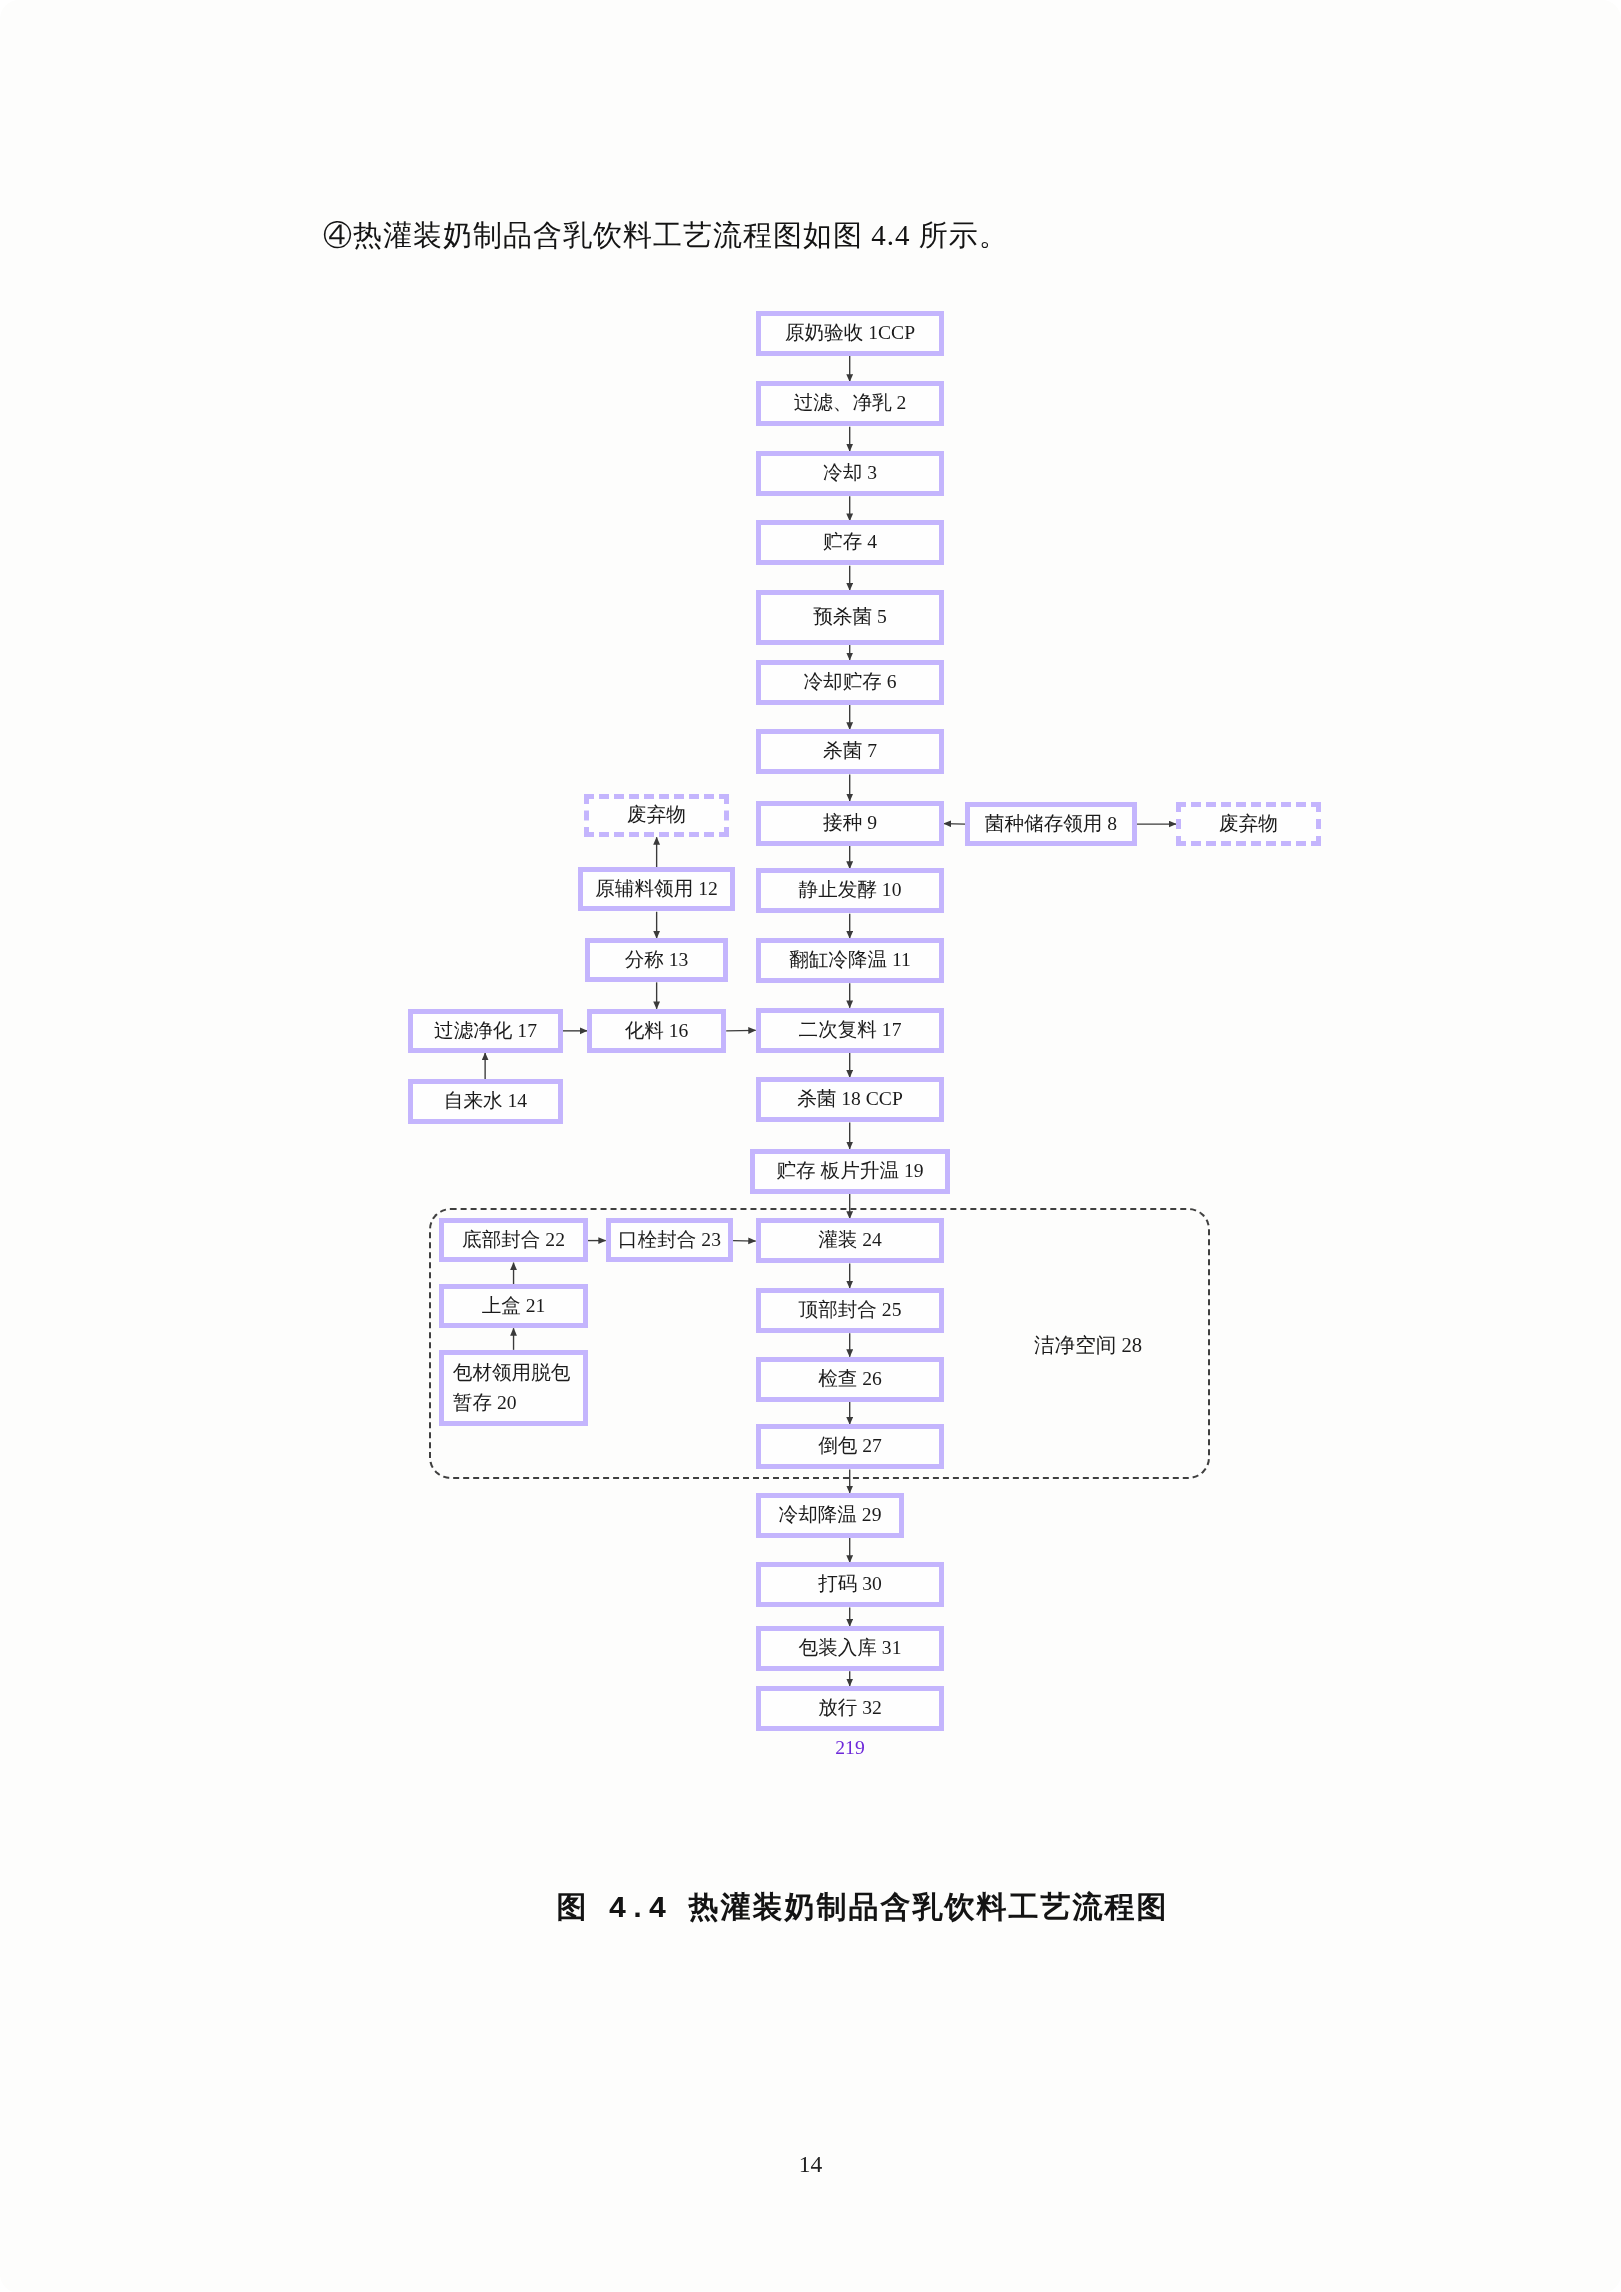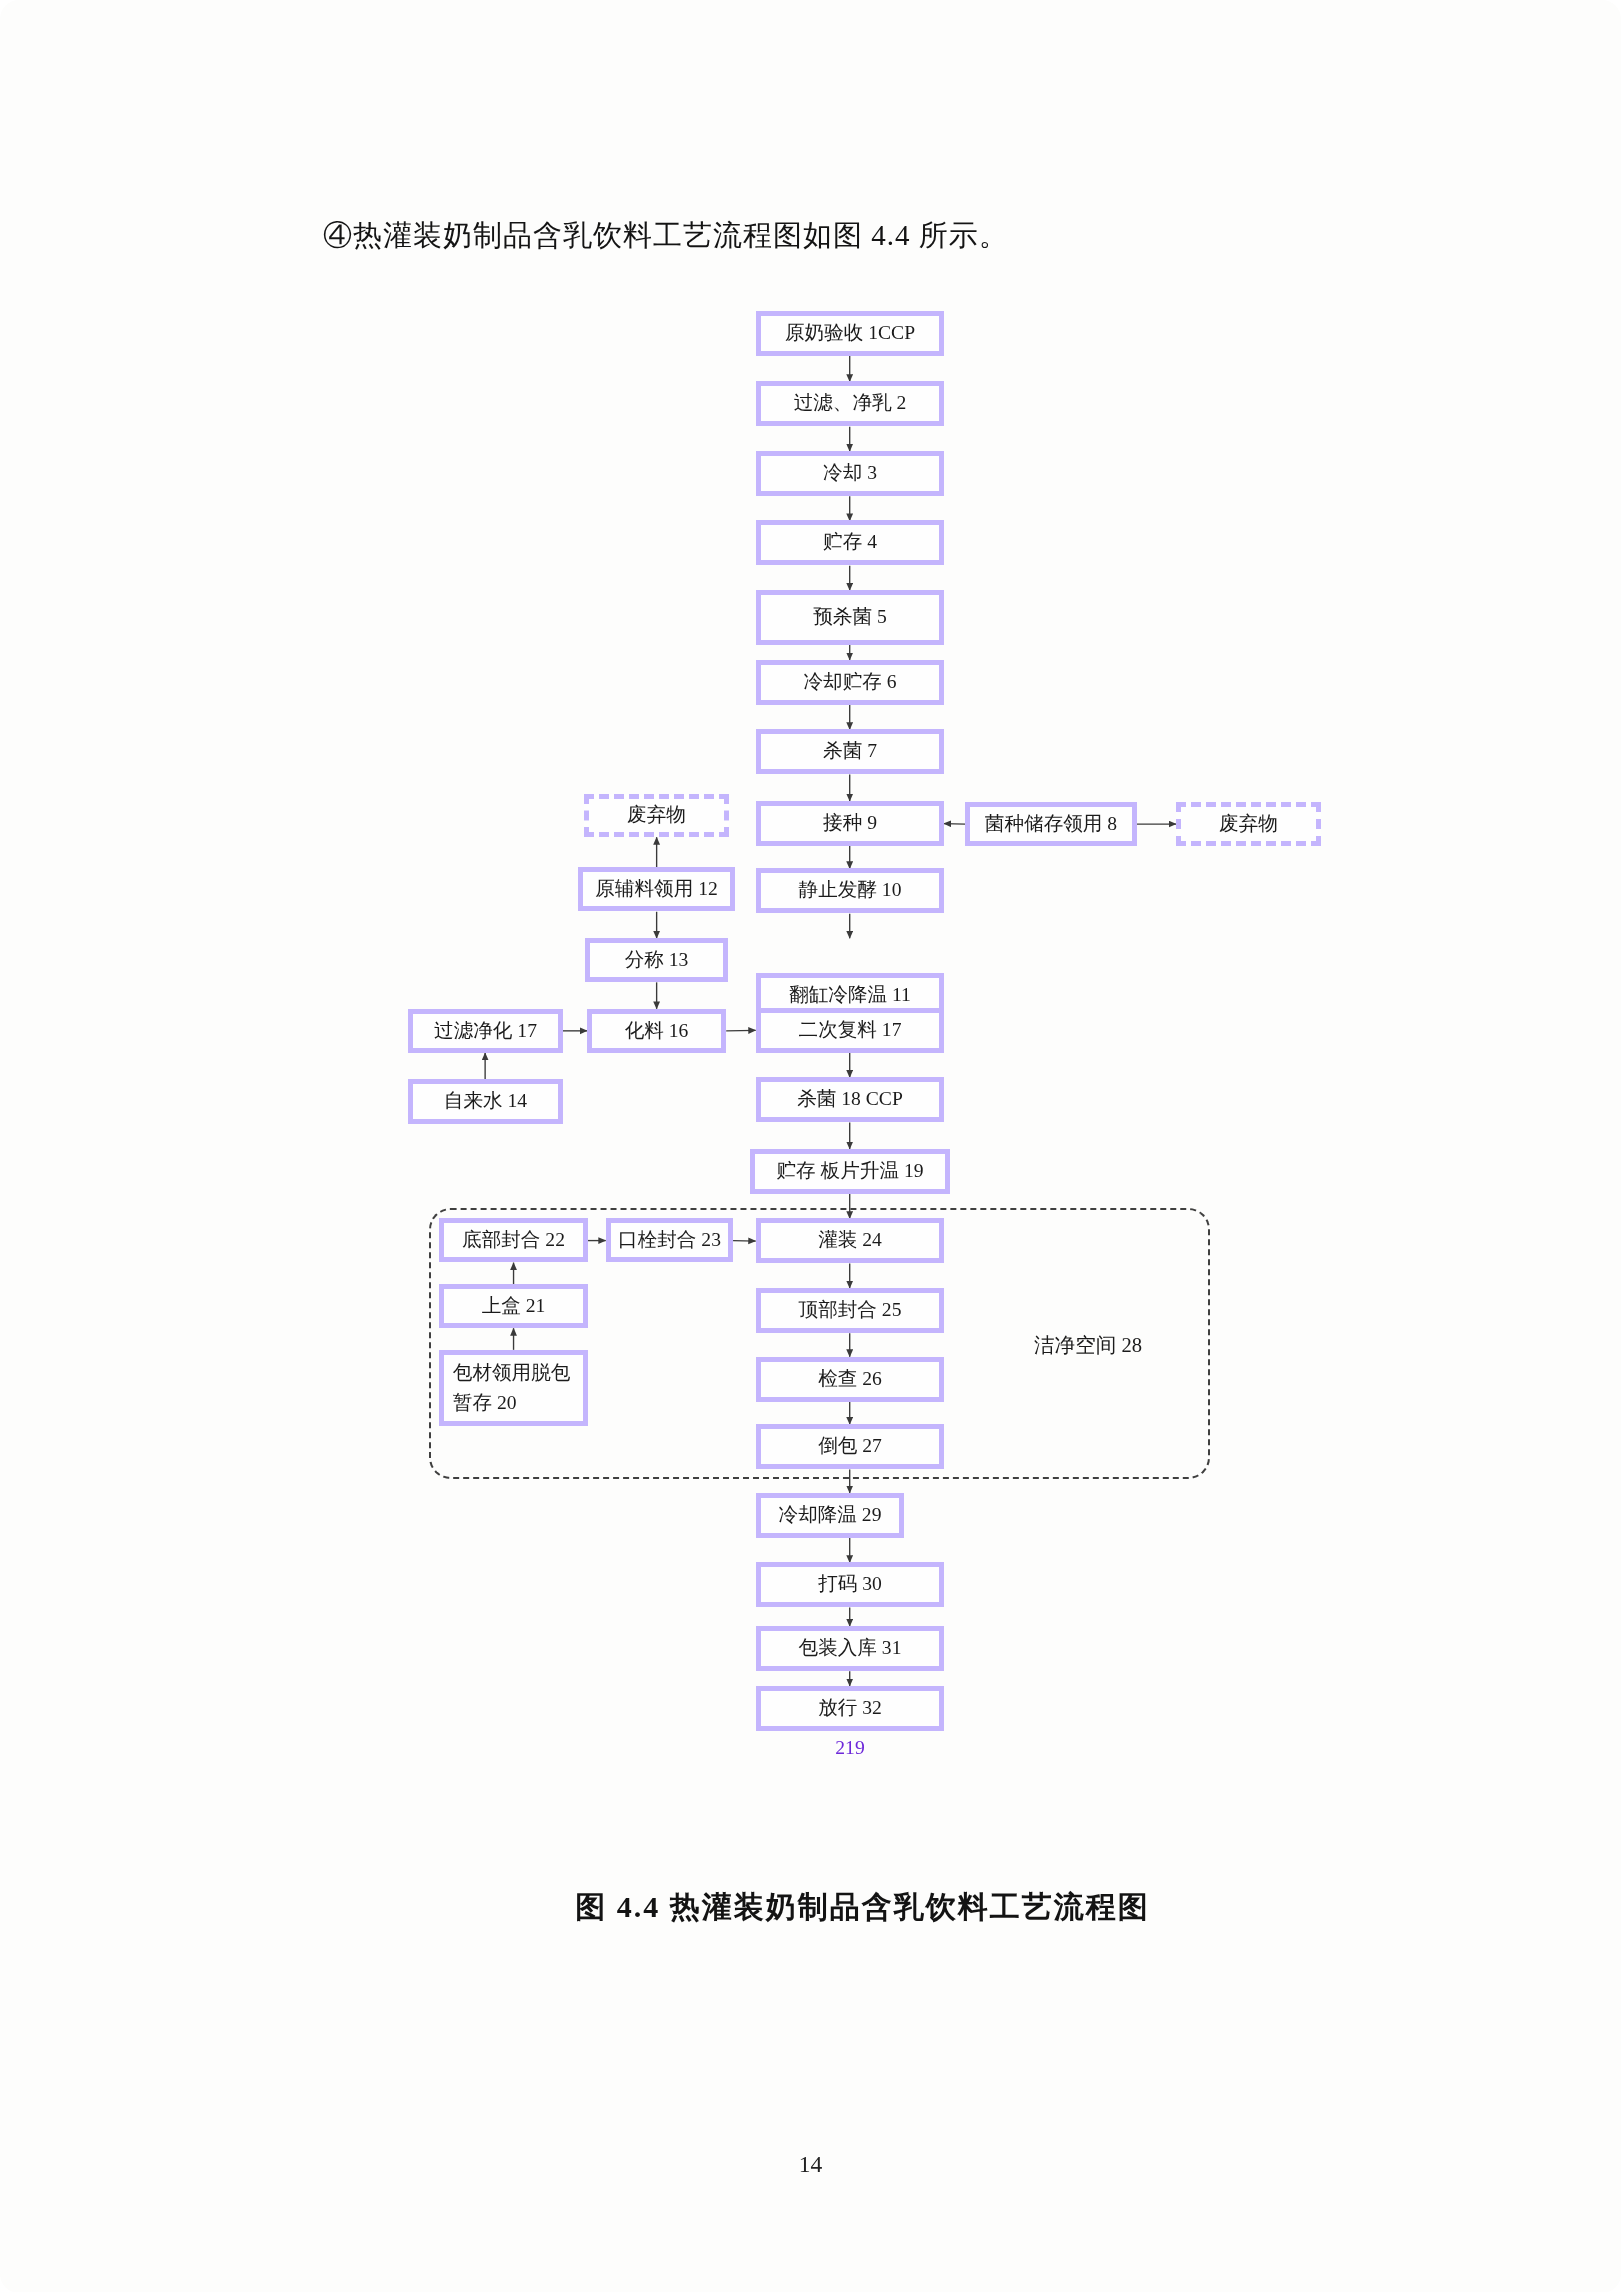--- a/index.html
+++ b/index.html
@@ -43,21 +43,21 @@
     font-size:20.6px; color:#1b1b1b;
   }
   .conn { stroke:#3a3a3a; stroke-width:1.4; }
   .footnote-219 {
     position:absolute; left:756px; top:1737px; width:188px;
     text-align:center; font-size:19.6px; color:#6d28d9;
   }
   .caption {
     position:absolute; left:490px; top:1887px; width:745px;
     text-align:center; font-size:30px; font-weight:600;
-    letter-spacing:2px; color:#131313;
+    letter-spacing:2px; color:#131313;font-family:Liberation Mono, monospace;
   }
   .page-number {
     position:absolute; left:0; top:2151px; width:100%;
     text-align:center; font-size:23.5px; color:#222;
   }
 </style>
 </head>
 <body>
 
 <div class="page">
@@ -109,21 +109,21 @@
 
   <div class="box" style="left:756px;top:311px;width:188px;height:45px">原奶验收 1CCP</div>
   <div class="box" style="left:756px;top:381px;width:188px;height:45px">过滤、净乳 2</div>
   <div class="box" style="left:756px;top:451px;width:188px;height:45px">冷却 3</div>
   <div class="box" style="left:756px;top:520px;width:188px;height:45px">贮存 4</div>
   <div class="box" style="left:756px;top:590px;width:188px;height:55px">预杀菌 5</div>
   <div class="box" style="left:756px;top:660px;width:188px;height:45px">冷却贮存 6</div>
   <div class="box" style="left:756px;top:729px;width:188px;height:45px">杀菌 7</div>
   <div class="box" style="left:756px;top:801px;width:188px;height:45px">接种 9</div>
   <div class="box" style="left:756px;top:868px;width:188px;height:45px">静止发酵 10</div>
-  <div class="box" style="left:756px;top:973px;width:188px;height:45px">翻缸冷降温 11</div>
+  <div class="box" style="left:756px;top:938px;width:188px;height:45px">翻缸冷降温 11</div>
   <div class="box" style="left:756px;top:1008px;width:188px;height:45px">二次复料 17</div>
   <div class="box" style="left:756px;top:1077px;width:188px;height:45px">杀菌 18 CCP</div>
   <div class="box" style="left:750px;top:1149px;width:200px;height:45px">贮存 板片升温 19</div>
   <div class="box" style="left:756px;top:1218px;width:188px;height:45px">灌装 24</div>
   <div class="box" style="left:756px;top:1288px;width:188px;height:45px">顶部封合 25</div>
   <div class="box" style="left:756px;top:1357px;width:188px;height:45px">检查 26</div>
   <div class="box" style="left:756px;top:1424px;width:188px;height:45px">倒包 27</div>
   <div class="box" style="left:756px;top:1493px;width:148px;height:45px">冷却降温 29</div>
   <div class="box" style="left:756px;top:1562px;width:188px;height:45px">打码 30</div>
   <div class="box" style="left:756px;top:1626px;width:188px;height:45px">包装入库 31</div>

